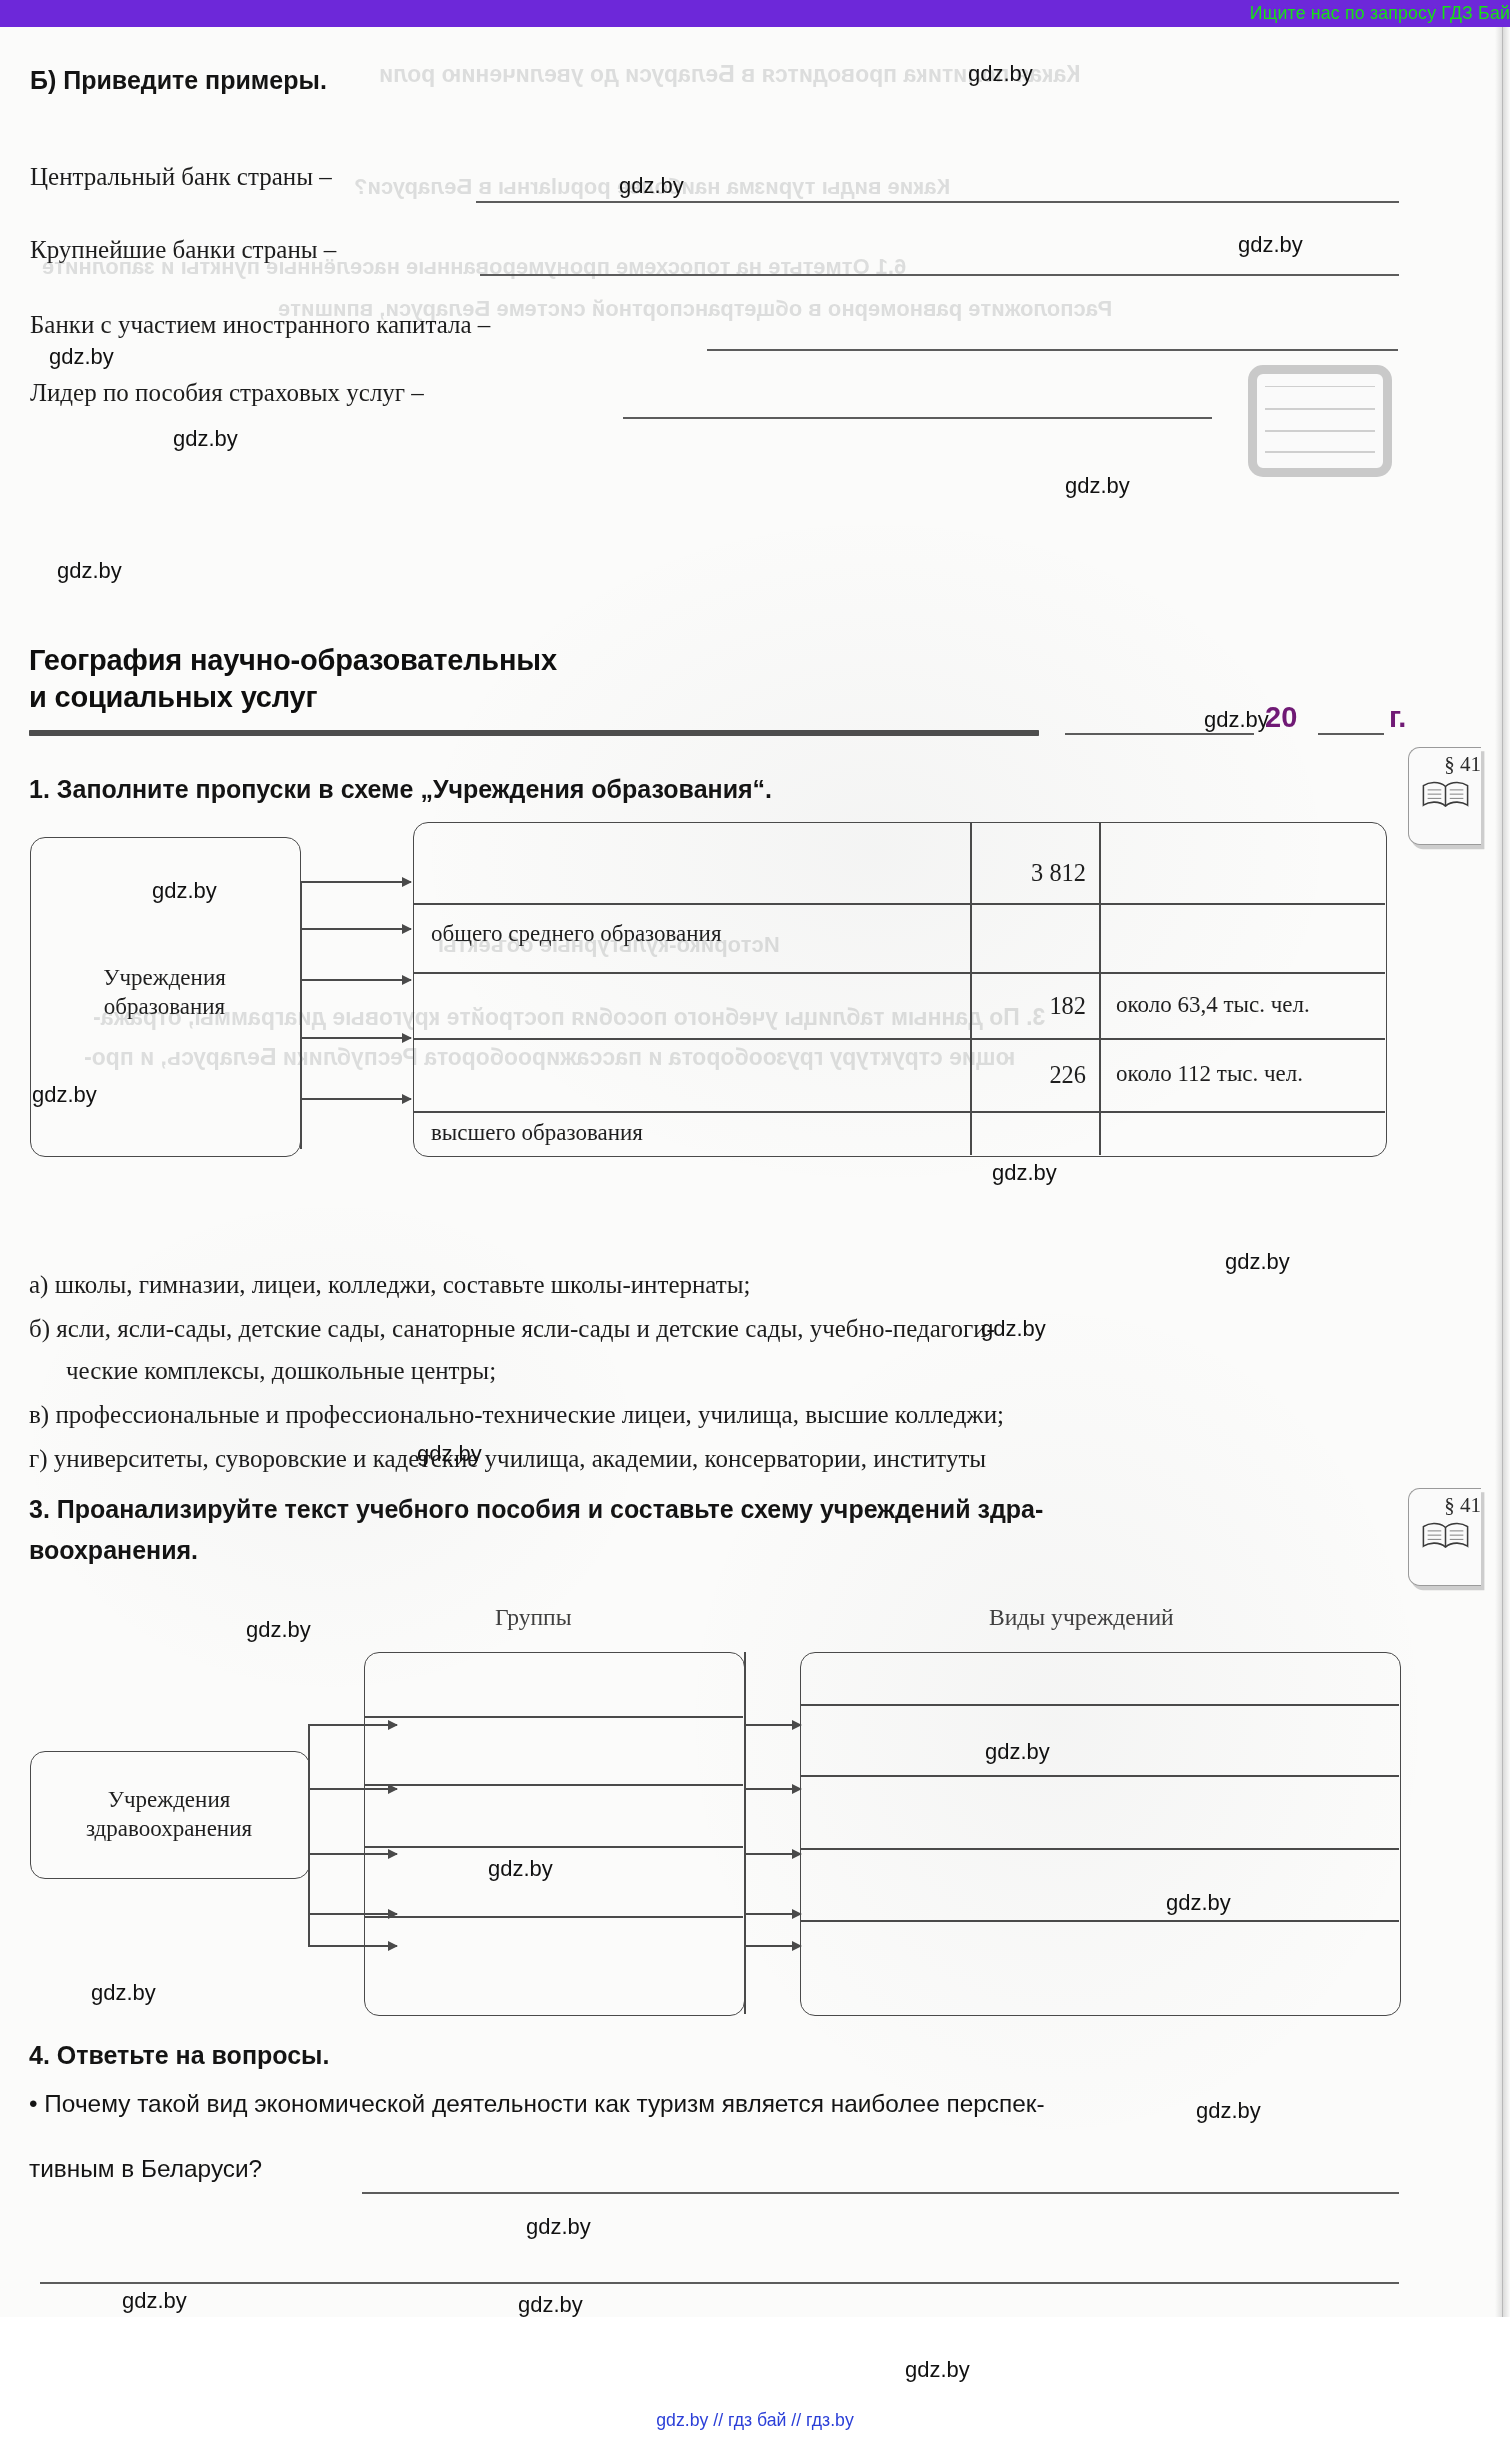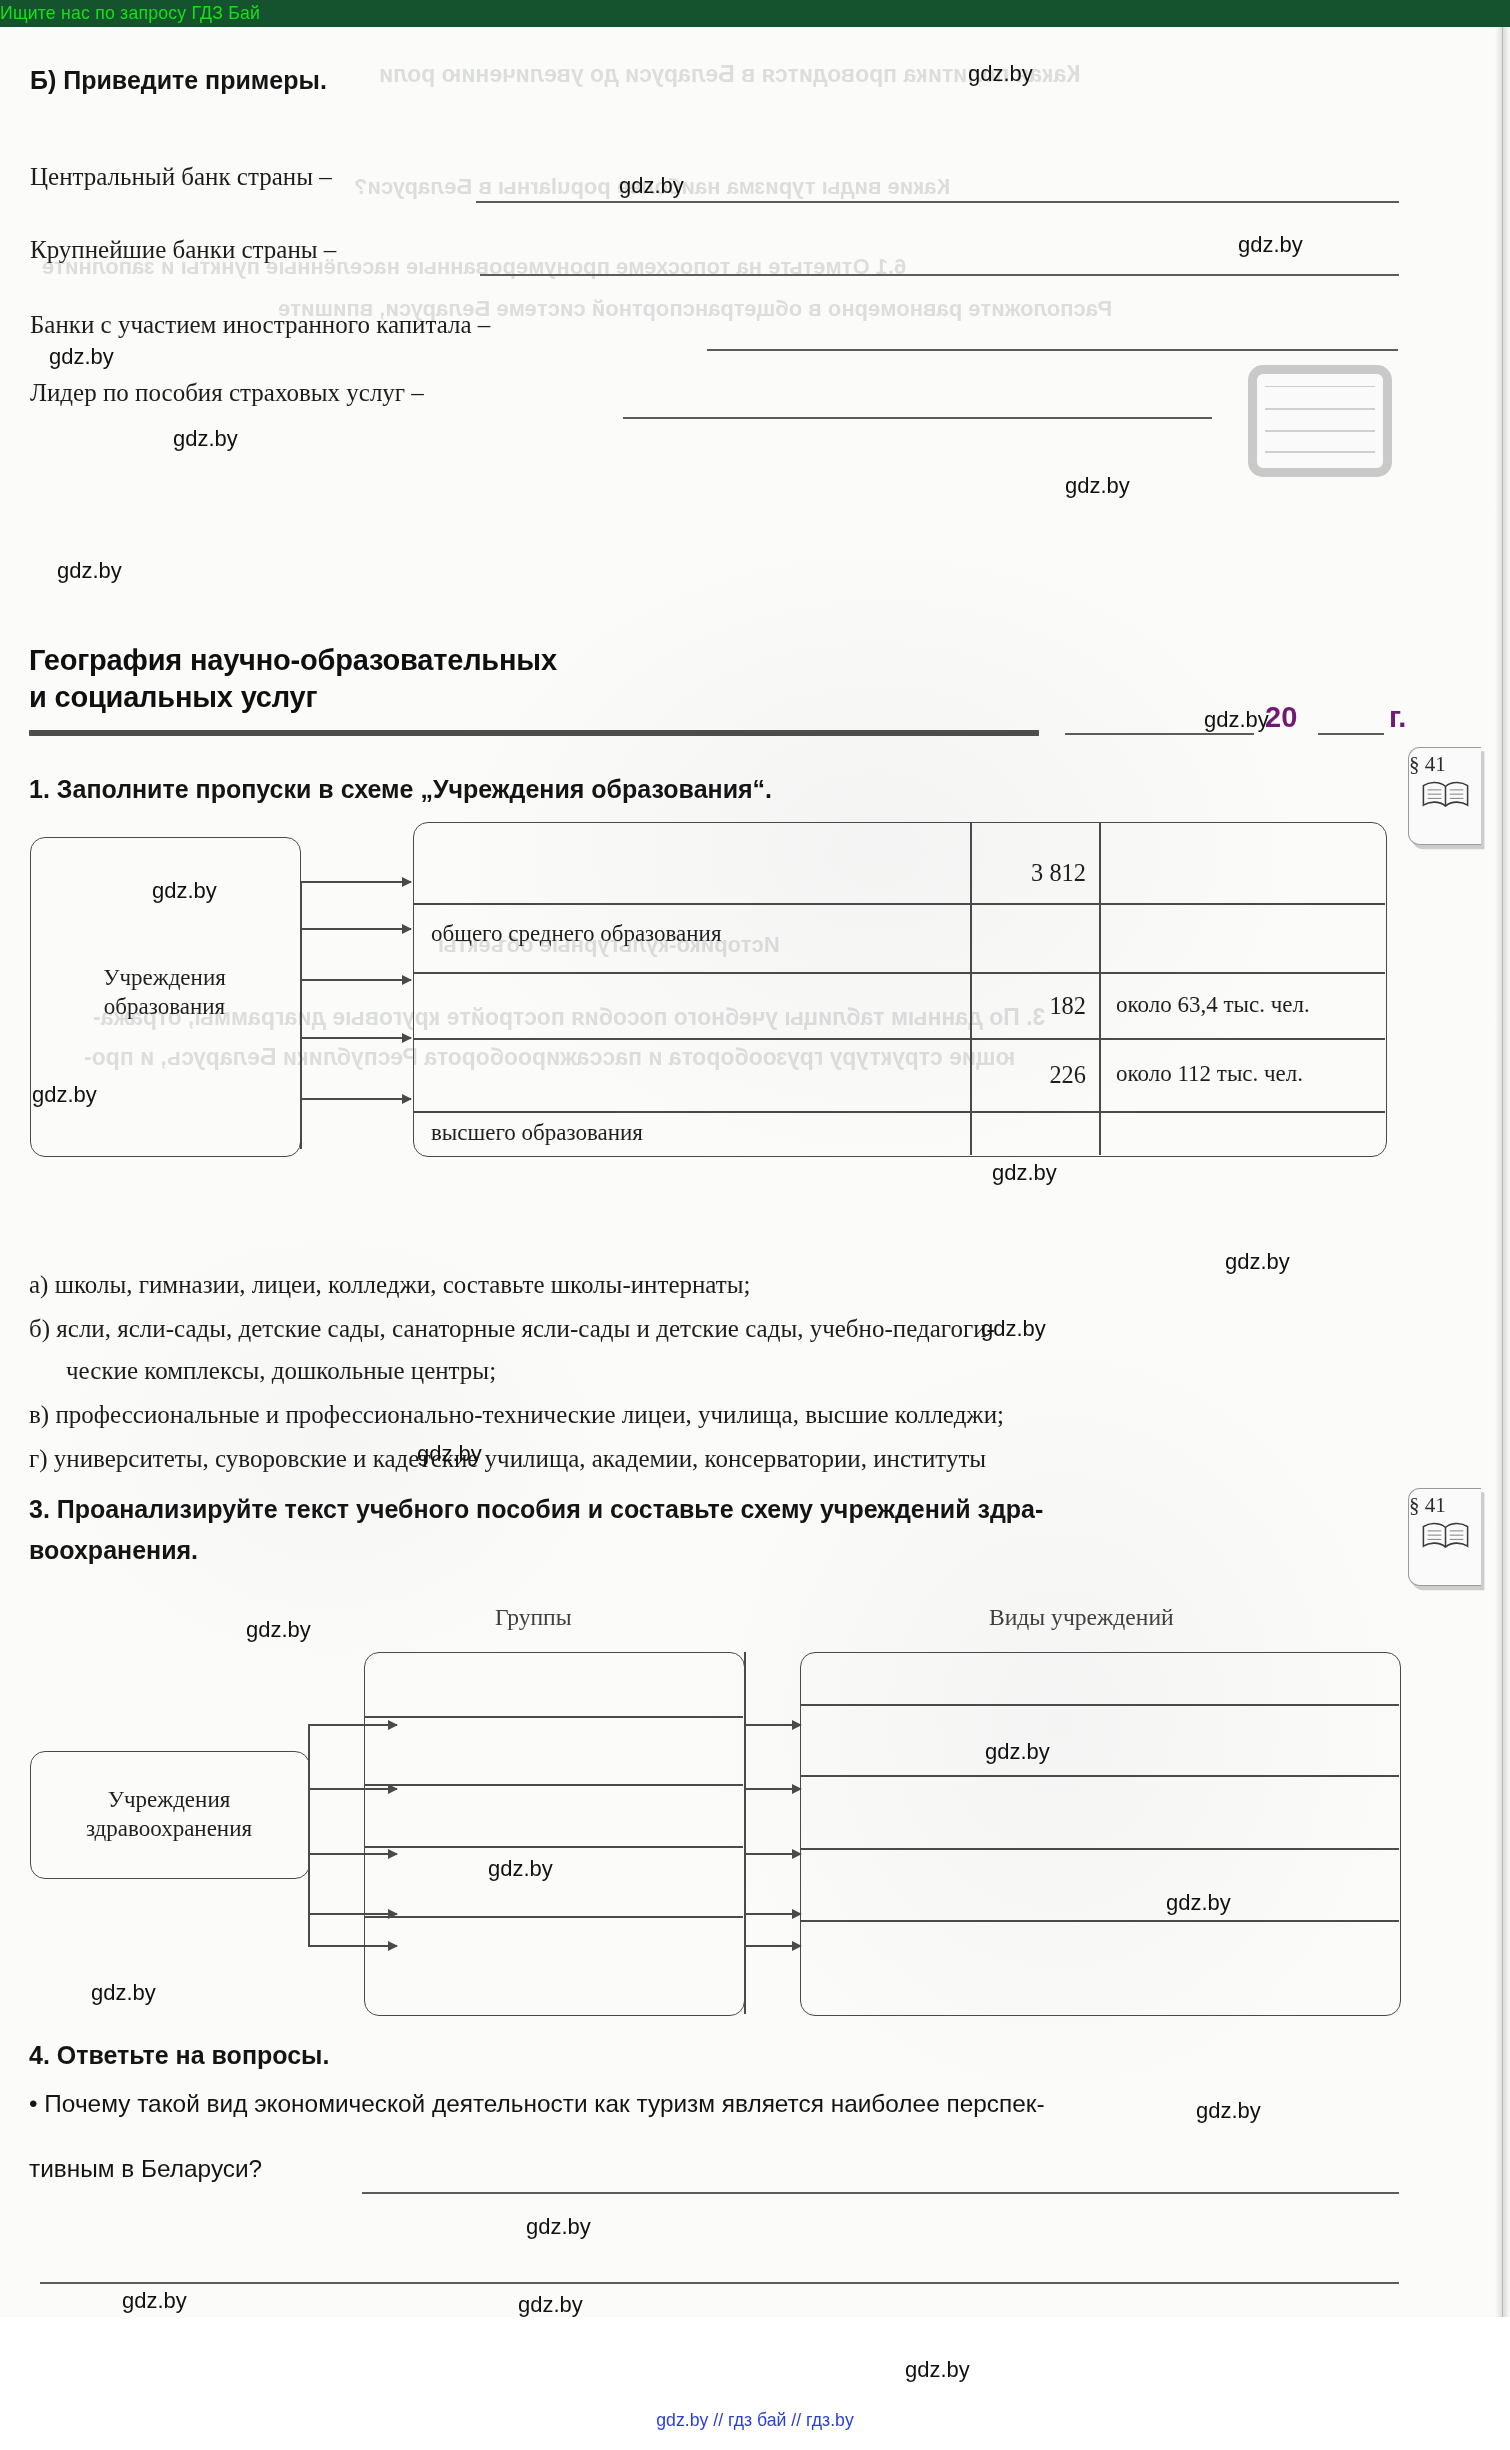--- a/index.html
+++ b/index.html
@@ -17,22 +17,22 @@
     height: 2450px;
     overflow: hidden;
     background: #ffffff;
   }
 
   
   .promo-strip {
     position: absolute;
     left: 0; top: 0;
     width: 1510px; height: 27px;
-    background: #14532d;
-    text-align: left;
+    background: #6d28d9;
+    text-align: right;
     line-height: 27px;
     font-family: "Liberation Sans", sans-serif;
     font-size: 17.7px;
     color: #16e016;
     letter-spacing: 0.2px;
     z-index: 40;
   }
 
   
   .sheet {
@@ -125,21 +125,21 @@
   
   .para-tab {
     position: absolute;
     width: 72px;
     background: #fafafa;
     border: 1.7px solid #9a9a9a;
     border-right: none;
     border-top-left-radius: 11.8px;
     border-bottom-left-radius: 11.8px;
     box-shadow: 3.4px 4.2px 0 rgba(120,120,120,.35);
-    text-align: left;
+    text-align: right;
     padding-top: 5px;
   }
   .para-tab .lbl {
     font-family: "Liberation Serif", "DejaVu Serif", serif;
     font-size: 21px;
     color: #2b2b2b;
     display: block;
     line-height: 23.6px;
   }
   .book-ico { display: block; margin: 1.7px auto 0; }

